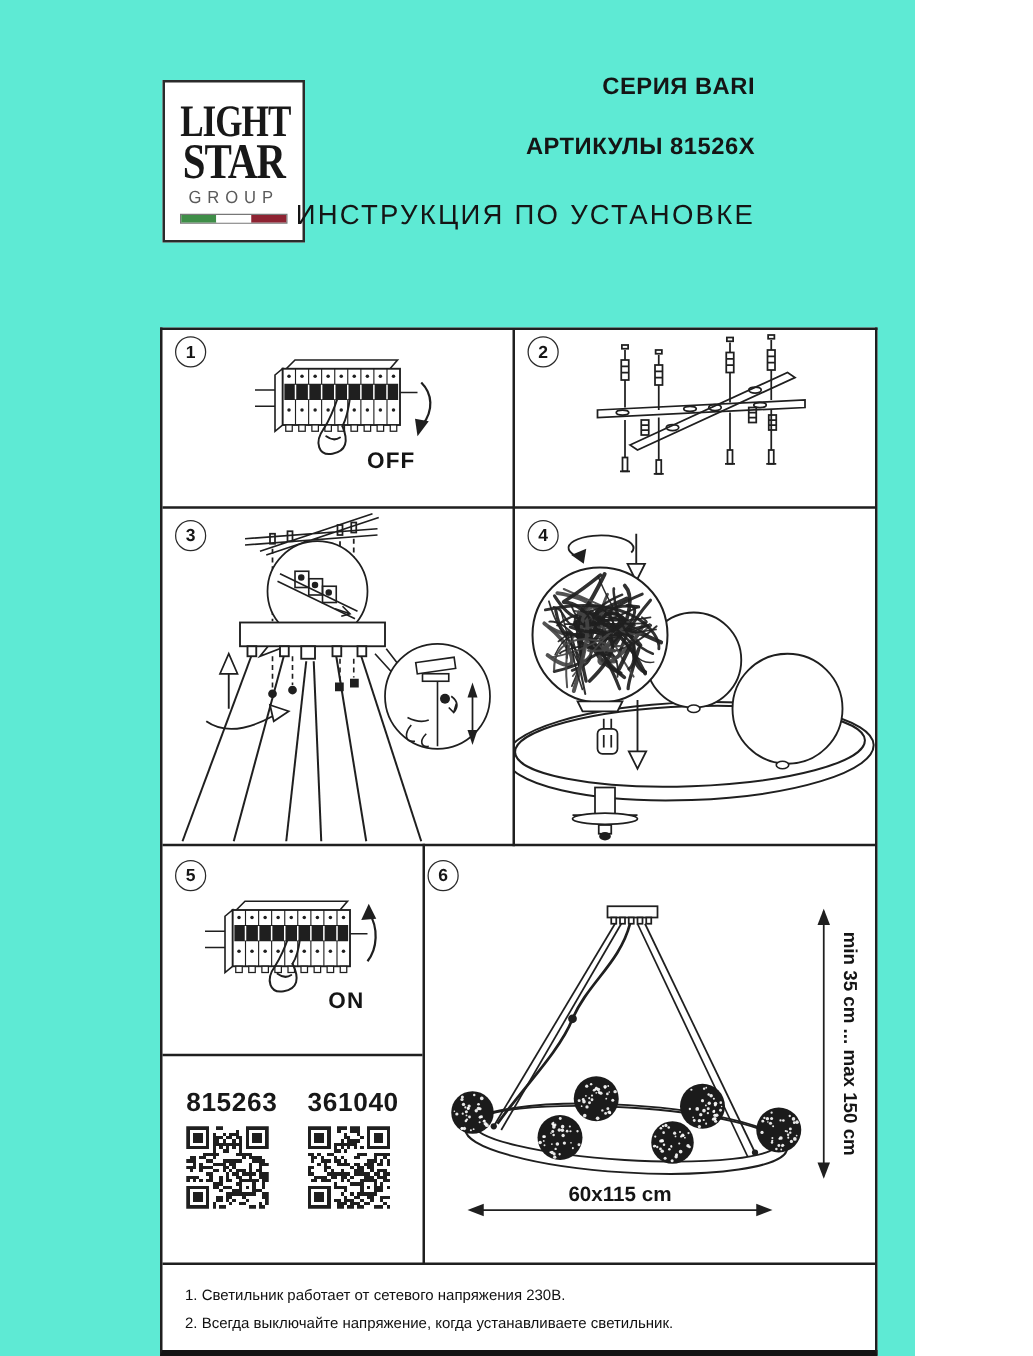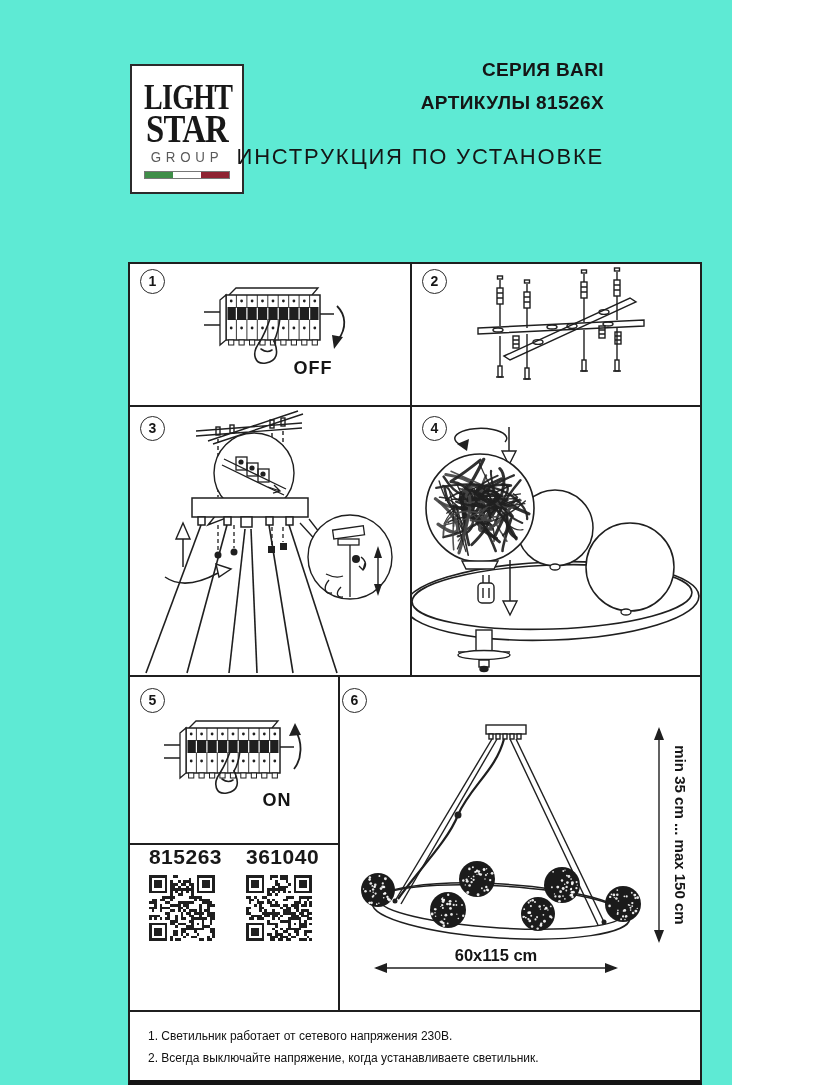--- a/index.html
+++ b/index.html
@@ -10,36 +10,36 @@
             border:2px solid #2b2b2b;box-sizing:border-box;text-align:center;background:#fff;}
   .logo-light{margin-top:16px;font-family:"Liberation Serif",serif;font-weight:bold;
               font-size:36px;line-height:30px;letter-spacing:-1px;transform:scaleX(.78);color:#181818;}
   .logo-star{font-family:"Liberation Serif",serif;font-weight:bold;font-size:40px;
              line-height:34px;letter-spacing:-1px;transform:scaleX(.82);color:#181818;}
   .logo-group{margin-top:3px;font-size:14px;letter-spacing:5px;color:#5a5a5a;transform:scaleX(.95);}
   .logo-flag{margin:6px auto 0;width:86px;height:8px;border:1px solid #777;display:flex;box-sizing:border-box;}
   .logo-flag span{flex:1;height:100%;}
   .header-text{position:absolute;right:128px;top:60px;text-align:right;color:#151515;}
   .hdr-series{font-weight:bold;font-size:19px;line-height:20px;letter-spacing:.4px;}
-  .hdr-articles{font-weight:bold;font-size:19px;line-height:20px;margin-top:13px;letter-spacing:.4px;}
+  .hdr-articles{font-weight:bold;font-size:19px;line-height:20px;margin-top:28px;letter-spacing:.4px;}
   .hdr-title1{font-weight:normal;font-size:22px;line-height:24px;margin-top:32px;letter-spacing:1.8px;}
   .hdr-title2{font-weight:bold;font-size:22px;line-height:24px;margin-top:4px;letter-spacing:.2px;}
   
   .sheet{position:absolute;left:128px;top:262px;width:570px;height:816px;
          border:2px solid #1f1f1f;border-bottom:5px solid #141414;box-sizing:content-box;background:#fff;}
   .dv{position:absolute;background:#1f1f1f;}
   .badge{position:absolute;width:25px;height:25px;border:1.5px solid #2a2a2a;border-radius:50%;
          box-sizing:border-box;text-align:center;line-height:22px;font-size:14px;font-weight:bold;
          background:#fff;z-index:5;}
   .psvg{position:absolute;}
   svg text{font-family:"Liberation Sans",sans-serif;fill:#151515;}
   .lbl{font-size:18px;font-weight:bold;letter-spacing:1px;}
   
   .qr-block{position:absolute;left:0;top:581px;width:208px;height:165px;display:flex;
-            justify-content:center;gap:24px;box-sizing:border-box;}
+            justify-content:center;gap:24px;padding-top:26px;box-sizing:border-box;}
   .qr-col{text-align:center;}
   .qr-code-label{font-size:21px;font-weight:bold;letter-spacing:.5px;color:#181818;}
   .qr-col svg{margin-top:6px;display:block;}
   
   .notes{position:absolute;left:0;top:748px;width:570px;height:66px;box-sizing:border-box;
          padding:13px 0 0 18px;font-size:12px;line-height:22px;color:#101010;}
 </style>
 </head>
 <body>
 

